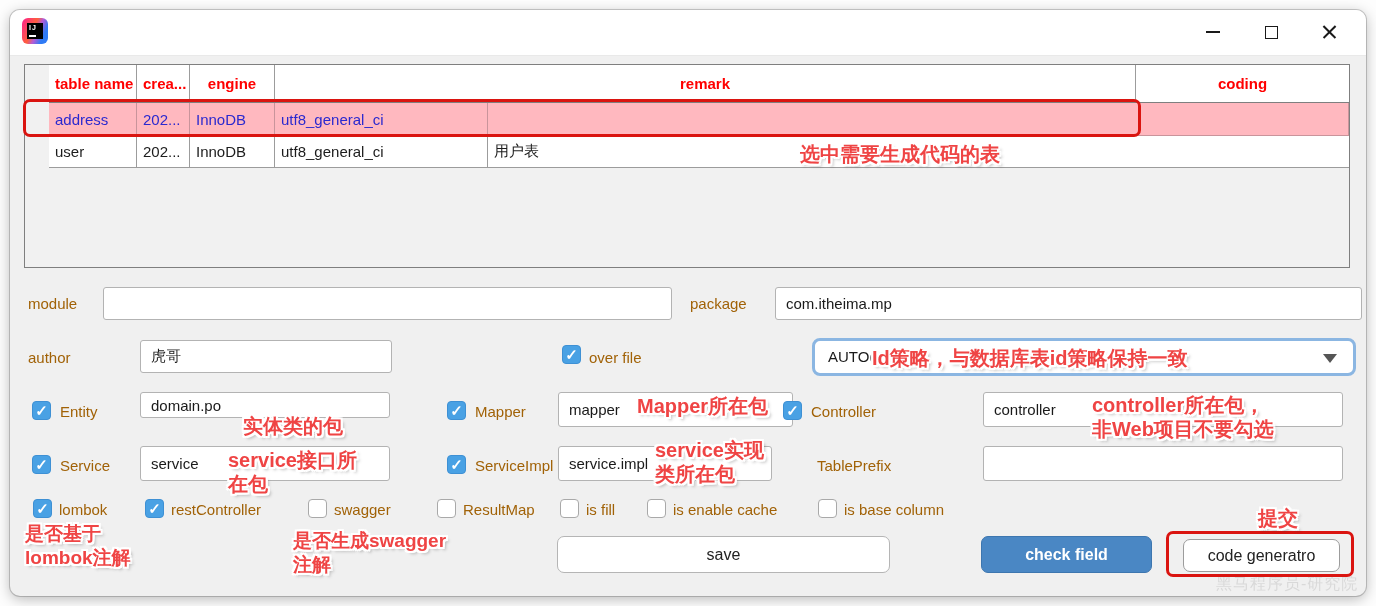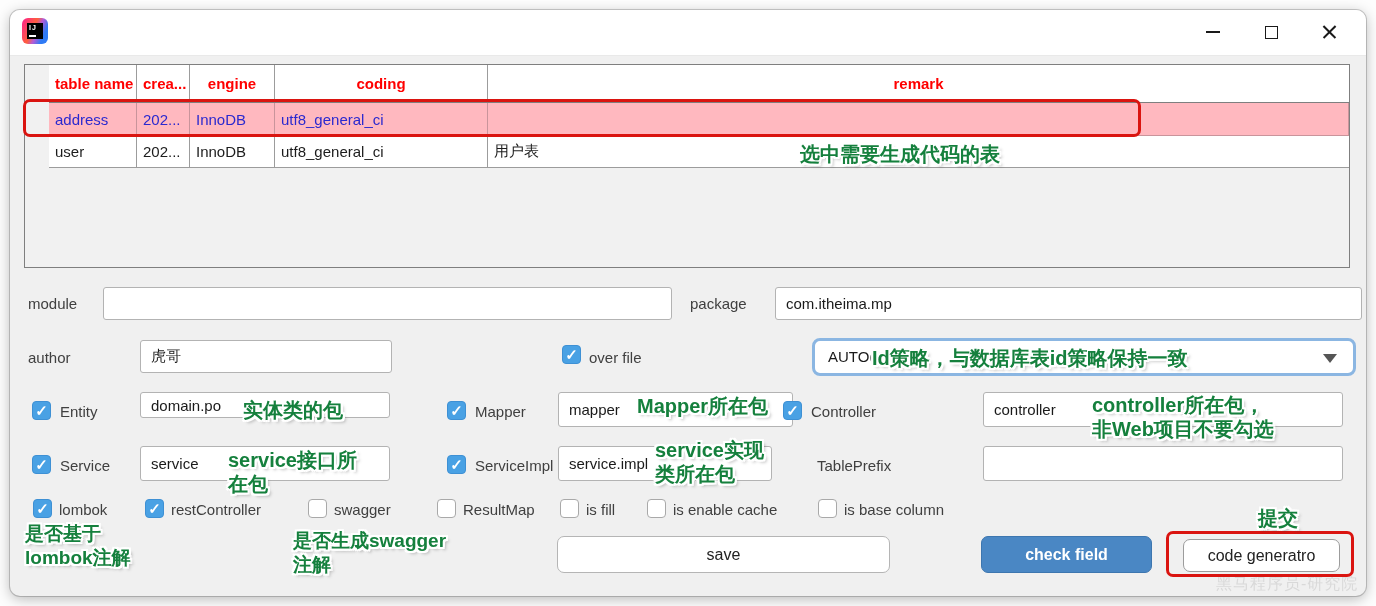--- a/index.html
+++ b/index.html
@@ -32,40 +32,40 @@
            border-right:1px solid #9c9c9c; }
   .tcell:last-child { border-right:none; }
   .c0{width:88px;} .c1{width:53px;} .c2{width:85px;} .c3{width:213px;} .c4{flex:1;}
   .thead .tcell { color:#ff0000; font-weight:bold; }
   .thead .c2,.thead .c3,.thead .c4 { justify-content:center; }
   .row-sel { height:33px; background:#ffb8bf; color:#2b29cf; border-bottom:1px solid #c9949b; }
   .row-sel .tcell { border-right:1px solid #c9949b; }
   .row-plain { height:32px; background:#ffffff; color:#1c1c1c; border-bottom:1px solid #9c9c9c; }
 
   
-  .lbl { position:absolute; font-size:15px; color:#404040; white-space:nowrap; }
+  .lbl { position:absolute; font-size:15px; color:#a16207; white-space:nowrap; }
   .inp { position:absolute; height:33px; background:#fff; border:1px solid #b3b3b3; border-radius:3px;
          font-family:"Liberation Sans",sans-serif; font-size:15px; color:#1a1a1a; padding:0 10px; outline:none; }
   .cb { position:absolute; width:19px; height:19px; background:#fff; border:1px solid #a9a9a9; border-radius:4px; cursor:pointer; }
   .cb.checked { background:#49a1e4; border-color:#3e90d4; }
   .cb.checked::after { content:"✓"; position:absolute; left:0; top:0; width:100%; height:100%;
                        color:#fff; font-size:15px; font-weight:bold; display:flex; align-items:center; justify-content:center; }
   .dropdown { position:absolute; left:812px; top:338px; width:544px; height:38px; background:#fff;
               border:3px solid #8bb6e2; border-radius:8px; display:flex; align-items:center; cursor:pointer; }
   .dd-text { font-size:15px; color:#1a1a1a; padding-left:13px; }
   .dd-arrow { position:absolute; right:16px; top:13px; width:0; height:0;
               border-left:7px solid transparent; border-right:7px solid transparent; border-top:9px solid #555; }
   .btn { position:absolute; top:536px; height:37px; display:flex; align-items:center; justify-content:center;
          font-size:16px; border-radius:7px; cursor:pointer; }
   .btn-save { left:557px; width:333px; background:#fff; border:1px solid #b5b5b5; color:#222; }
   .btn-check { left:981px; width:171px; background:#4a87c4; border:1px solid #3d76af; color:#fff; font-weight:bold; }
   .btn-code { left:1183px; top:539px; width:157px; height:33px; background:#fff; border:1px solid #9c9c9c; color:#222; }
 
   
-  .note { position:absolute; color:#15803d; font-weight:bold; font-size:20px; white-space:nowrap; pointer-events:none; z-index:30;
+  .note { position:absolute; color:#ef4444; font-weight:bold; font-size:20px; white-space:nowrap; pointer-events:none; z-index:30;
           text-shadow:-2px -2px 0 #fff,2px -2px 0 #fff,-2px 2px 0 #fff,2px 2px 0 #fff,0 -2px 0 #fff,0 2px 0 #fff,-2px 0 0 #fff,2px 0 0 #fff,3px 3px 3px rgba(60,60,60,.35); }
   .note.small { font-size:19px; }
   .note .ln { display:block; line-height:24px; }
   .annbox { position:absolute; border:3px solid #da1410; border-radius:7px; pointer-events:none; z-index:25; }
   .watermark { position:absolute; left:1216px; top:574px; font-size:16px; color:#d9d9d9; letter-spacing:1px; z-index:5; }
 </style>
 </head>
 <body>
 
 <div class="stage">
@@ -83,22 +83,22 @@
     </div>
   <div class="winbtn wb-close">
       <div class="glyph-close"></div>
     </div>
 
   <div class="grid">
     <div class="trow thead">
       <div class="tcell c0">table name</div>
       <div class="tcell c1">crea...</div>
       <div class="tcell c2">engine</div>
+      <div class="tcell c4">remark</div>
       <div class="tcell c3">coding</div>
-      <div class="tcell c4">remark</div>
     </div>
     <div class="trow row-sel">
       <div class="tcell c0">address</div>
       <div class="tcell c1">202...</div>
       <div class="tcell c2">InnoDB</div>
       <div class="tcell c3">utf8_general_ci</div>
       <div class="tcell c4"></div>
     </div>
     <div class="trow row-plain">
       <div class="tcell c0">user</div>
@@ -122,21 +122,21 @@
   <span class="lbl" style="left:589px;top:349px;">over file</span>
   <div class="dropdown">
     <span class="dd-text">AUTO(ID自增)</span>
     <span class="dd-arrow"></span>
   </div>
   <div class="note" style="left:872px;top:345px;">Id策略，与数据库表id策略保持一致</div>
 
   <span class="cb checked" style="left:32px;top:401px;"></span>
   <span class="lbl" style="left:60px;top:403px;">Entity</span>
   <input class="inp" style="left: 140px; top: 392px; width: 250px; height: 26px;" value="domain.po">
-  <div class="note" style="left:243px;top:397px;">实体类的包</div>
+  <div class="note" style="left:243px;top:413px;">实体类的包</div>
 
   <span class="cb checked" style="left:447px;top:401px;"></span>
   <span class="lbl" style="left:475px;top:403px;">Mapper</span>
   <input class="inp" style="left: 558px; top: 392px; width: 235px; height: 35px;" value="mapper">
   <div class="note" style="left:637px;top:393px;">Mapper所在包</div>
 
   <span class="cb checked" style="left:783px;top:401px;"></span>
   <span class="lbl" style="left:811px;top:403px;">Controller</span>
   <input class="inp" style="left: 983px; top: 392px; width: 360px; height: 35px;" value="controller">
   <div class="note" style="left:1092px;top:393px;">

